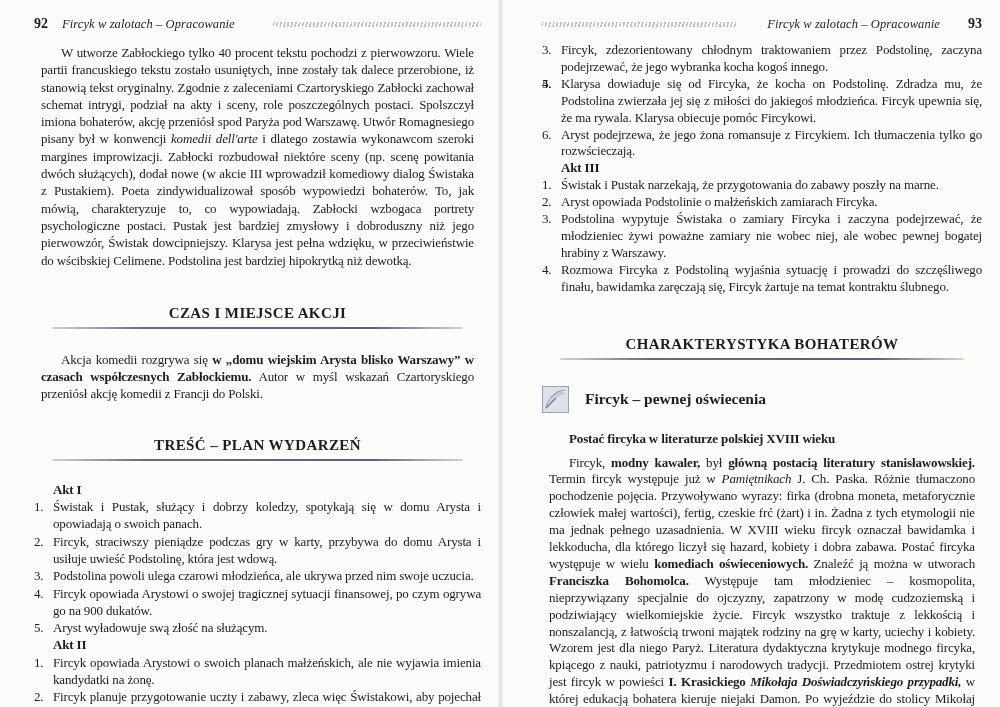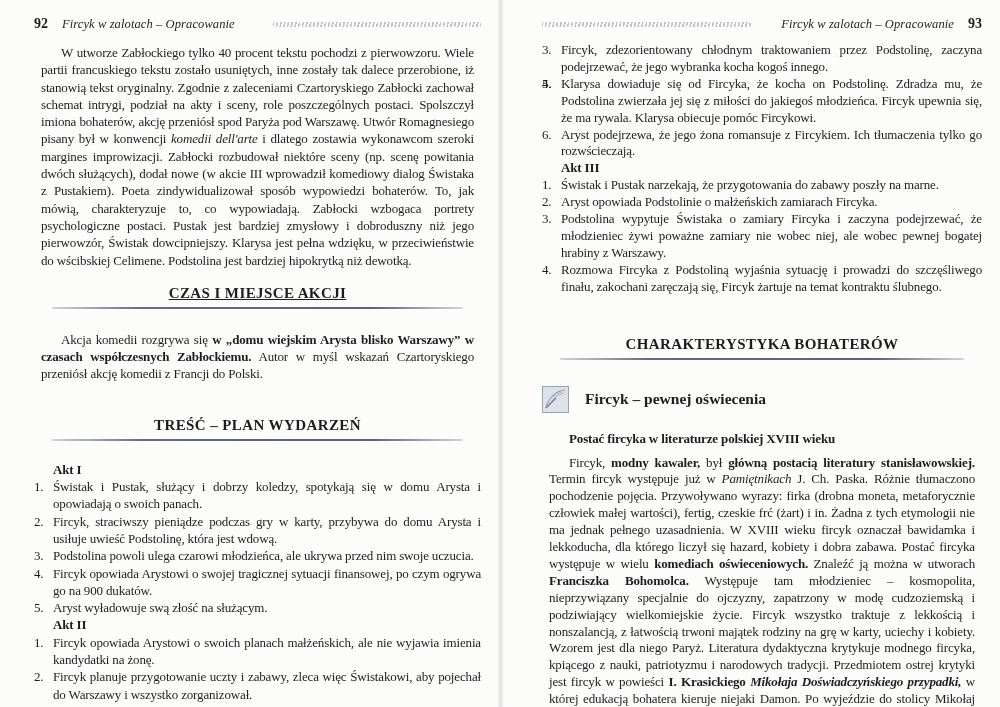--- a/index.html
+++ b/index.html
@@ -14,21 +14,21 @@
 
   .running-head{display:flex;align-items:baseline;font-size:12.5px;margin-bottom:10px;}
   .pagenum{font-weight:bold;font-size:14px;}
   .runtitle{font-style:italic;letter-spacing:.1px;}
   .running-head.lefthead .runtitle{margin-left:14px;}
   .headrule{flex:1;height:5px;align-self:center;opacity:.75;border-radius:2px;
             background:repeating-linear-gradient(104deg,#a9b0bf 0 1.6px,rgba(255,255,255,0) 1.6px 3.6px);}
   .running-head.lefthead .headrule{margin-left:38px;}
   .running-head.righthead .headrule{margin-right:30px;max-width:215px;}
   .running-head.righthead{justify-content:flex-end;}
-  .running-head.righthead .pagenum{margin-left:14px;}
+  .running-head.righthead .pagenum{margin-left:28px;}
 
   .body-text{font-size:13px;line-height:17.3px;text-align:justify;letter-spacing:-0.15px;margin:7px;}
   .page.right .body-text{line-height:16.9px;}
   p.para{text-indent:20px;}
 
   .section{margin:0;text-align:center;font-size:15px;font-weight:bold;letter-spacing:.4px;
            font-family:"Liberation Serif","DejaVu Serif",serif;}
   .rule{height:2px;margin:5px auto 0;width:92%;border-radius:1px;
         background:linear-gradient(90deg,#c6ccd6,#4a5268 22%,#3f4760 78%,#c9ced8);opacity:.85;}
 
@@ -37,21 +37,21 @@
   .item .num{position:absolute;left:0;top:0;}
   .akt{font-weight:bold;padding-left:19px;}
 
   .subhead-row{display:flex;align-items:center;margin:26px 0 0 0;}
   .subicon{width:27px;height:27px;flex:0 0 27px;margin-right:16px;}
   .subhead{font-size:15.5px;font-weight:bold;}
 
   .lead{font-weight:bold;text-indent:20px;margin-top:18px;}
 
   .mt-para1{margin-top:12px;}
-  .mt-heading1{margin-top:16px;text-decoration:underline;}
+  .mt-heading1{margin-top:36px;}
   .mt-para2{margin-top:22px;}
   .mt-heading2{margin-top:34px;}
   .mt-list{margin-top:20px;}
   .mt-charhead{margin-top:40px;}
   .mt-rightpara{margin-top:2px;}
   b,i{letter-spacing:inherit;}
 </style>
 </head>
 <body>
 
@@ -101,21 +101,21 @@
 
     <div class="list body-text">
       <div class="item"><span class="num">3.</span><span>Fircyk, zdezorientowany chłodnym traktowaniem przez Podstolinę, zaczyna podejrzewać, że jego wybranka kocha kogoś innego.</span></div>
       <div class="item"><span class="num">4.</span></div>
       <div class="item"><span class="num">5.</span><span>Klarysa dowiaduje się od Fircyka, że kocha on Podstolinę. Zdradza mu, że Podstolina zwierzała jej się z miłości do jakiegoś młodzieńca. Fircyk upewnia się, że ma rywala. Klarysa obiecuje pomóc Fircykowi.</span></div>
       <div class="item"><span class="num">6.</span><span>Aryst podejrzewa, że jego żona romansuje z Fircykiem. Ich tłumaczenia tylko go rozwścieczają.</span></div>
       <div class="akt">Akt III</div>
       <div class="item"><span class="num">1.</span><span>Świstak i Pustak narzekają, że przygotowania do zabawy poszły na marne.</span></div>
       <div class="item"><span class="num">2.</span><span>Aryst opowiada Podstolinie o małżeńskich zamiarach Fircyka.</span></div>
       <div class="item"><span class="num">3.</span><span>Podstolina wypytuje Świstaka o zamiary Fircyka i zaczyna podejrzewać, że młodzieniec żywi poważne zamiary nie wobec niej, ale wobec pewnej bogatej hrabiny z Warszawy.</span></div>
-      <div class="item"><span class="num">4.</span><span>Rozmowa Fircyka z Podstoliną wyjaśnia sytuację i prowadzi do szczęśliwego finału, zakochani zaręczają się, Fircyk żartuje na temat kontraktu ślubnego.</span></div>
+      <div class="item"><span class="num">4.</span><span>Rozmowa Fircyka z Podstoliną wyjaśnia sytuację i prowadzi do szczęśliwego finału, bawidamka zaręczają się, Fircyk żartuje na temat kontraktu ślubnego.</span></div>
     </div>
 
     <div class="mt-charhead">
       <h2 class="section">CHARAKTERYSTYKA BOHATERÓW</h2>
       <div class="rule"></div>
     </div>
 
     <div class="subhead-row">
       <span class="subicon">
         <svg width="27" height="27" viewBox="0 0 27 27" xmlns="http://www.w3.org/2000/svg">

